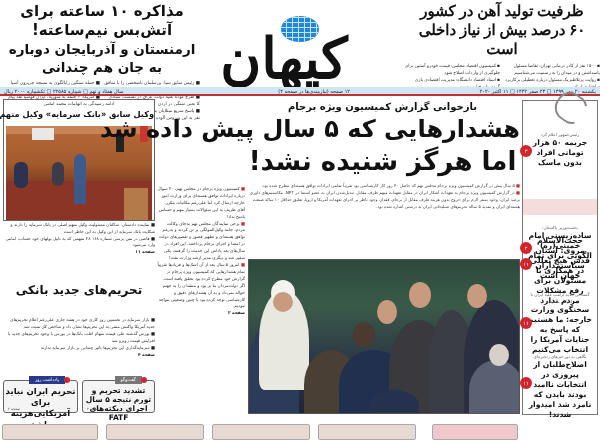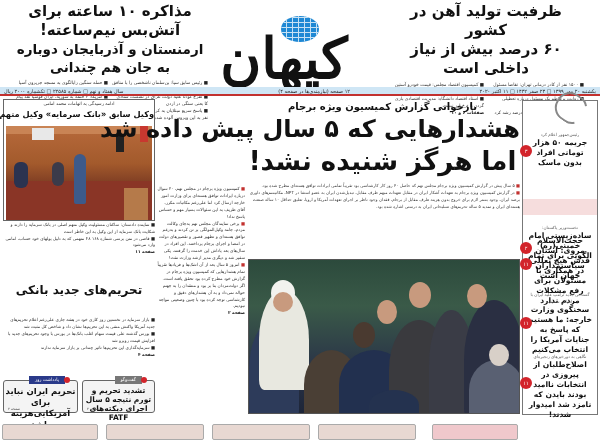--- a/index.html
+++ b/index.html
@@ -2,24 +2,24 @@
 <html><head>
 <meta charset="utf-8">
 <style>
   * { box-sizing: border-box; margin: 0; padding: 0; }
   html, body { width: 600px; height: 441px; overflow: hidden; background: #ffffff; }
   body { font-family: "DejaVu Sans", sans-serif; color: #111; direction: rtl; position: relative; }
 
   .abs { position: absolute; }
 
   
-  .top-left-headline { left: 12px; top: 2px; width: 196px; text-align: center; }
+  .top-left-headline { left: 4px; top: 2px; width: 196px; text-align: center; }
   .top-left-headline .l1 { font-size: 15px; font-weight: bold; line-height: 19px; }
   .top-left-headline .l2 { font-size: 13.5px; font-weight: bold; line-height: 18px; }
-  .top-right-headline { right: 16px; top: 2px; width: 196px; text-align: center; }
+  .top-right-headline { right: 0; top: 2px; width: 196px; text-align: center; font-family: Liberation Serif, serif; }
   .top-right-headline .l1 { font-size: 15px; font-weight: bold; line-height: 19px; }
   .top-right-headline .l2 { font-size: 15px; font-weight: bold; line-height: 19px; }
 
   .bullets { font-size: 4.5px; line-height: 7px; color: #333; }
   .bullets .b { display: block; }
   .bullets .b::before { content: "■ "; color: #222; }
   .bullets .ref { font-weight: bold; color: #111; }
 
   .logo { left: 189px; top: 6px; width: 190px; height: 80px; }
   .logo-text { position: absolute; left: 0; right: 0; top: 22px; text-align: center;

